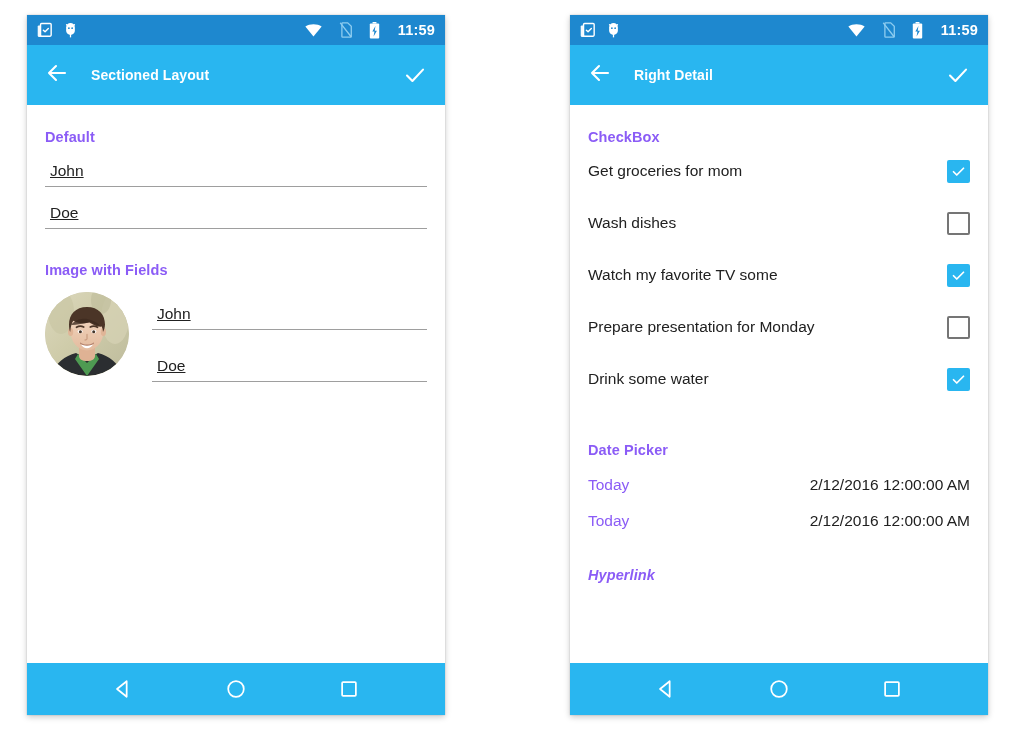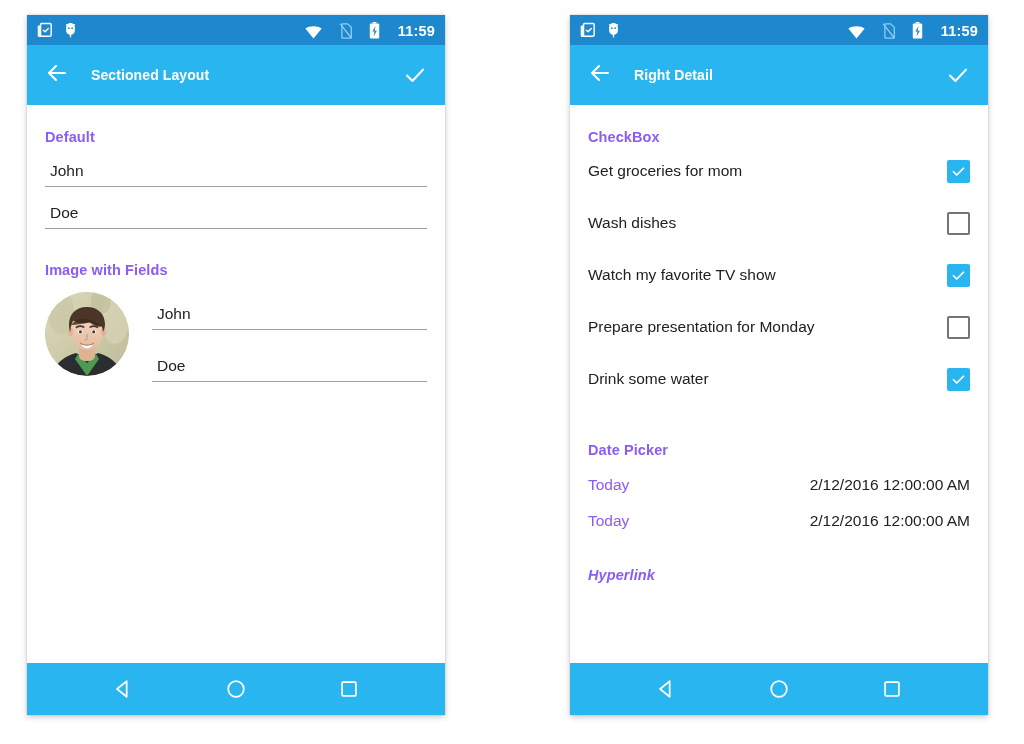--- a/index.html
+++ b/index.html
@@ -36,21 +36,21 @@
   
   .status-bar {
     height: 30px;
     background: #1E88CF;
     display: flex;
     align-items: center;
     padding: 0 10px;
     color: #ffffff;
   }
   .status-left  { display: flex; align-items: center; gap: 9px; }
-  .status-right { display: flex; align-items: flex-end; gap: 17px; margin-left: auto; }
+  .status-right { display: flex; align-items: center; gap: 17px; margin-left: auto; }
   .status-time {
     font-size: 14.5px;
     font-weight: bold;
     color: #ffffff;
     letter-spacing: 0.2px;
     margin-left: 1px;
   }
   .sicon { display: block; }
 
   
@@ -98,20 +98,21 @@
   
   .field {
     margin-top: 16px;
     border-bottom: 1.6px solid #9E9E9E;
     padding: 0 0 5px 5px;
   }
   .field-value {
     font-size: 15.5px;
     color: #212121;
     line-height: 20px;
+    text-decoration: underline;
   }
 
   
   .img-row {
     display: flex;
     align-items: flex-start;
     margin-top: 14px;
   }
   .avatar {
     width: 84px;
@@ -411,21 +412,21 @@
             </svg>
         </span>
       </div>
 
       <div class="cb-row">
         <span class="cb-label">Wash dishes</span>
         <span class="cbox unchecked"></span>
       </div>
 
       <div class="cb-row">
-        <span class="cb-label">Watch my favorite TV show</span>
+        <span class="cb-label">Watch my favorite TV some</span>
         <span class="cbox checked">
           <svg width="15" height="15" viewBox="0 0 24 24">
               <path d="M4 12.4l5.2 5.2L20 6.8" fill="none" stroke="#ffffff" stroke-width="2.8" stroke-linecap="round" stroke-linejoin="round"></path>
             </svg>
         </span>
       </div>
 
       <div class="cb-row">
         <span class="cb-label">Prepare presentation for Monday</span>
         <span class="cbox unchecked"></span>

